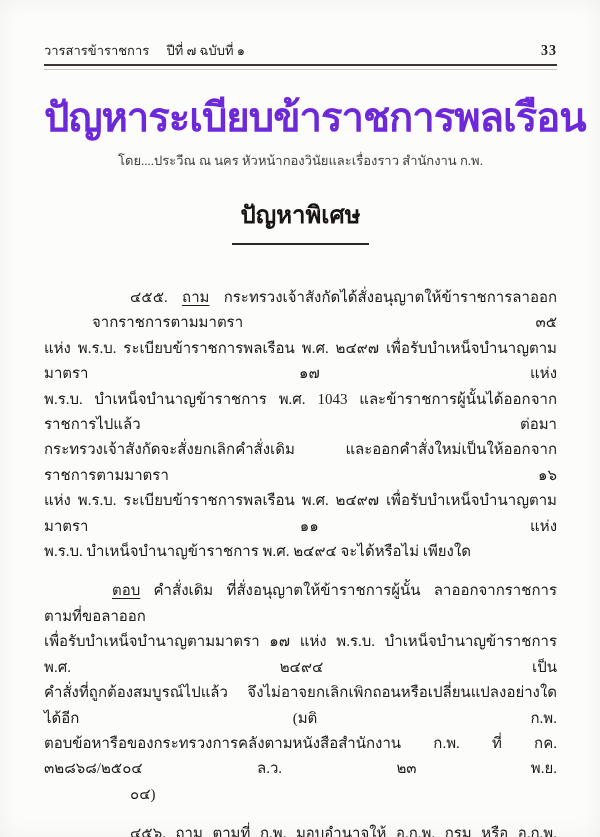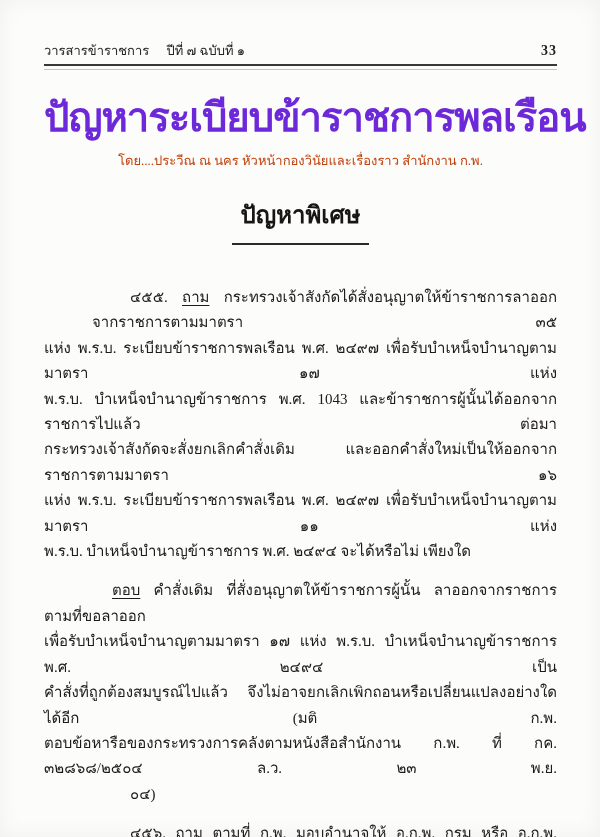--- a/index.html
+++ b/index.html
@@ -41,21 +41,21 @@
     line-height: 1.2;
     font-weight: bold;
     letter-spacing: -1px;
     color: #6d28d9;
     white-space: nowrap;
   }
   .byline {
     margin-top: 8px;
     text-align: center;
     font-size: 13px;
-    color: #c2410c;
+    color: #404040;
   }
   .section-heading {
     margin: 24px 0 0 0;
     text-align: center;
     font-size: 24px;
     font-weight: bold;
     color: #181614;
   }
   .section-heading .hl {
     display: inline-block;

